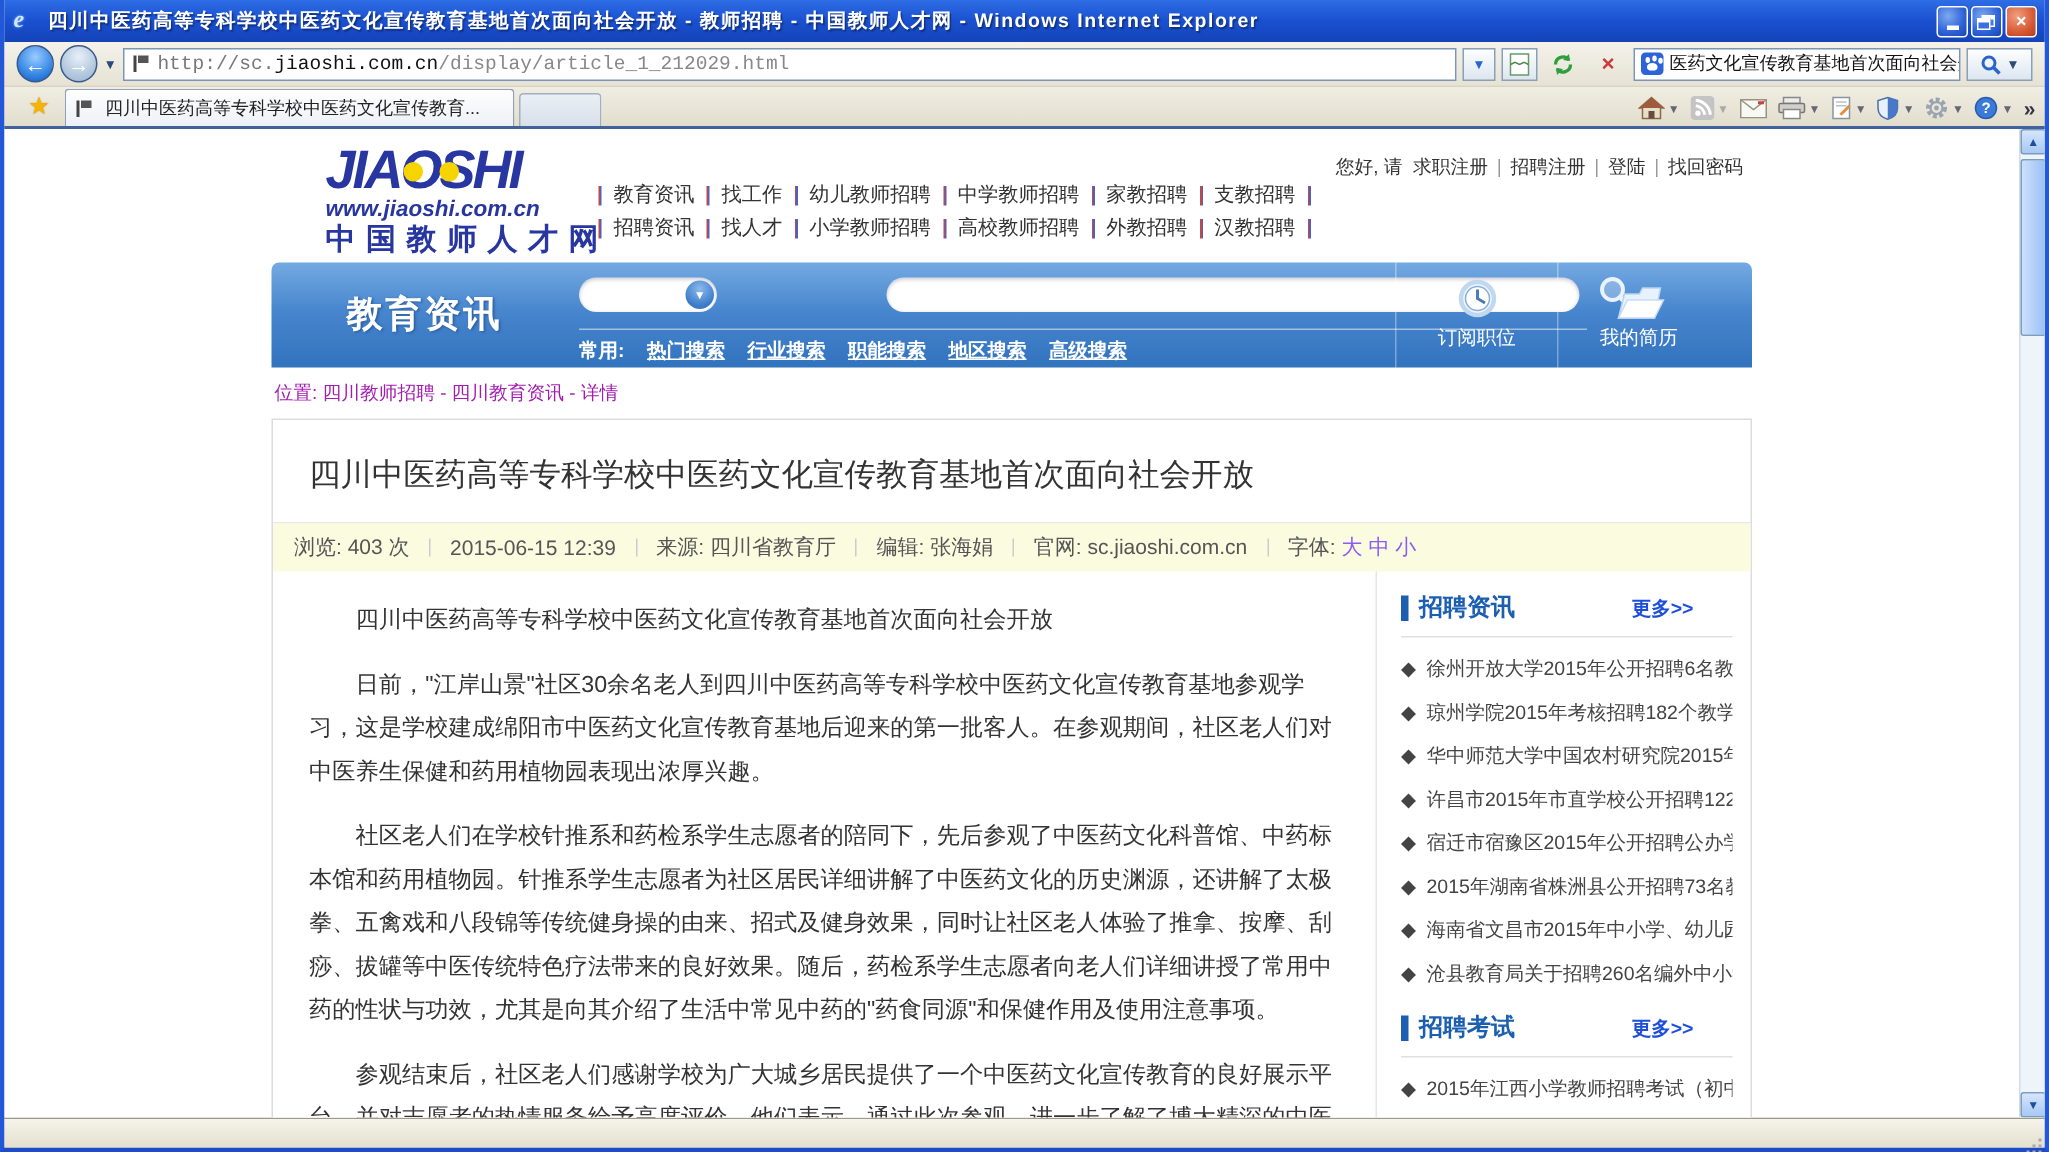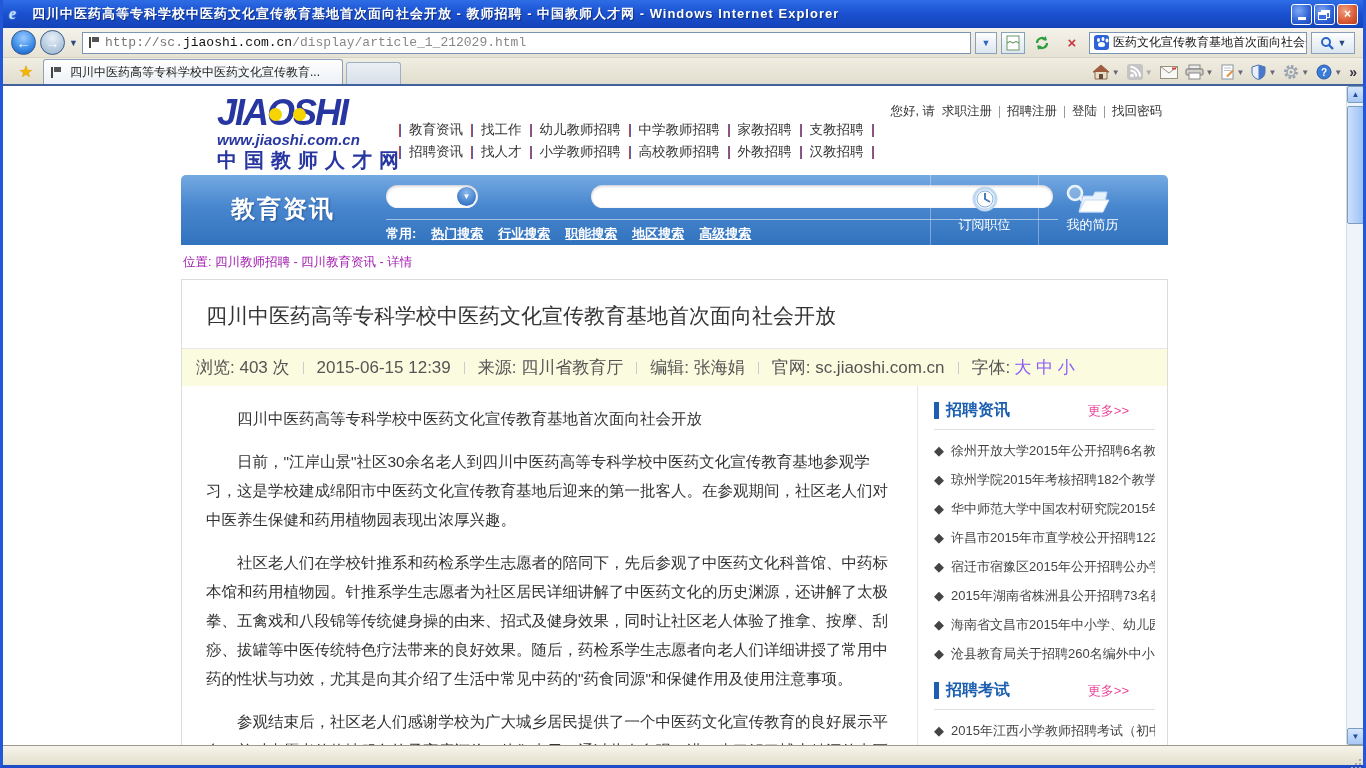--- a/index.html
+++ b/index.html
@@ -114,31 +114,31 @@
   .bp-actions { position:absolute; right:22px; top:0; height:70px; display:flex; }
   .bp-cell { width:108px; height:70px; border-left:1px solid rgba(255,255,255,.35); display:flex; flex-direction:column;
              align-items:center; justify-content:center; gap:2px; color:#FFF; font-size:13px; }
 
   
   .breadcrumb { font-size:12.5px; color:#a21caf; margin:9px 0 8px 2px; }
 
   
   .articlebox { border:1px solid #DCDCDC; background:#FFF; }
   .art-title { padding:22px 24px 18px; font-size:21px; color:#333; border-bottom:1px solid #E8E8E8; }
-  .art-meta { background:#FBFBDF; padding:7px 14px; display:flex; align-items:center; font-size:17px; color:#555; }
+  .art-meta { background:#FBFBDF; padding:7px 14px; display:flex; align-items:center; font-size:14px; color:#555; }
   .msep { width:1px; height:12px; background:#CCC; margin:0 13px; }
   .red { color:#8b5cf6; }
   .art-body { display:flex; }
   .art-main { flex:1; padding:18px 20px 30px 24px; }
   .art-main p { font-size:15.5px; line-height:29px; color:#333; text-indent:2em; margin-bottom:14px; }
   .art-side { width:250px; border-left:1px solid #E6E6E6; padding:14px 12px 0 16px; }
   .side-head { display:flex; align-items:center; border-bottom:1px solid #E0E0E0; padding-bottom:8px; margin-bottom:6px; }
   .side-bar { width:5px; height:17px; background:#1C5FB0; margin-right:7px; }
   .side-title { color:#1C5FB0; font-size:16px; font-weight:bold; flex:1; }
-  .side-more { color:#ec4899; font-size:13px; font-weight:normal; margin-right:26px; }
+  .side-more { color:#1d4ed8; font-size:13px; font-weight:bold; margin-right:26px; }
   .side-list { margin-bottom:12px; }
   .side-item { display:flex; align-items:center; height:29px; overflow:hidden; }
   .diamond { color:#3E78C0; font-size:9px; margin-right:7px; flex:0 0 auto; }
   .side-item span { font-size:13px; color:#444; white-space:nowrap; overflow:hidden; }
 
   
   .statusbar { height:20px; flex:0 0 20px; background:linear-gradient(180deg,#F6F4EA,#E3E0CE);
                border-top:1px solid #9C9A8A; display:flex; align-items:center; font-size:12px; color:#222; }
   .spane { height:16px; border-left:1px solid #B8B5A4; box-shadow:-1px 0 0 #FFF inset; display:flex;
            align-items:center; justify-content:center; gap:5px; padding:0 6px;margin-top:44px; }

